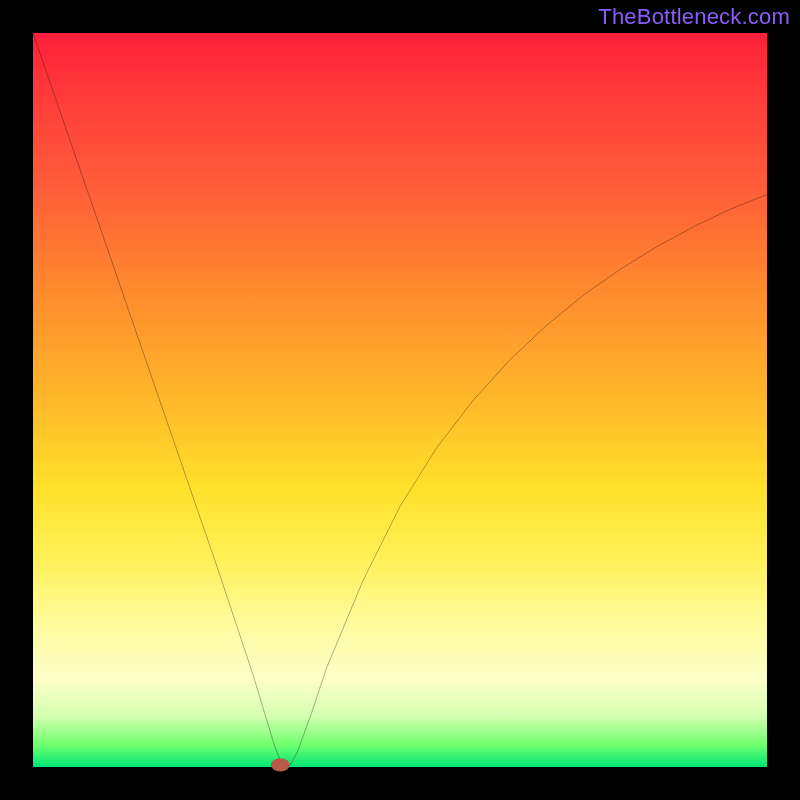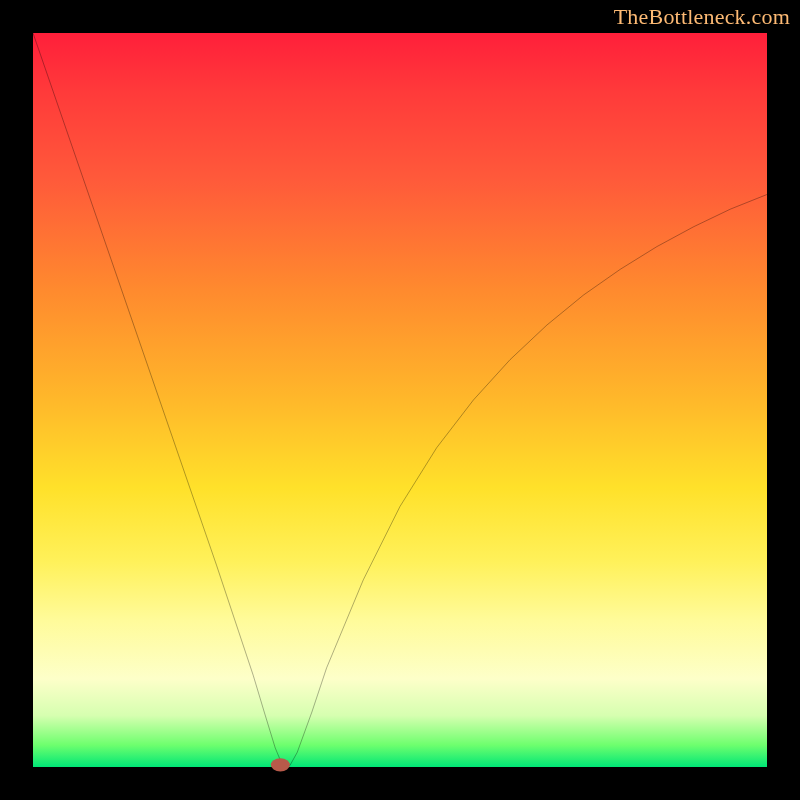--- a/index.html
+++ b/index.html
@@ -47,25 +47,24 @@
     left: 0;
     top: 0;
     width: 734px;
     height: 734px;
     overflow: visible;
   }
   .watermark {
     position: absolute;
     top: 4px;
     right: 10px;
-    color: #fdba74;
+    color: #8b5cf6;
     font-size: 22px;
     letter-spacing: 0.2px;
     user-select: none;
-    font-family: Liberation Serif, serif;
   }
   .marker {
     fill: #b85a4a;
     stroke: none;
   }
 </style>
 </head>
 <body>
 
 <div class="frame">

